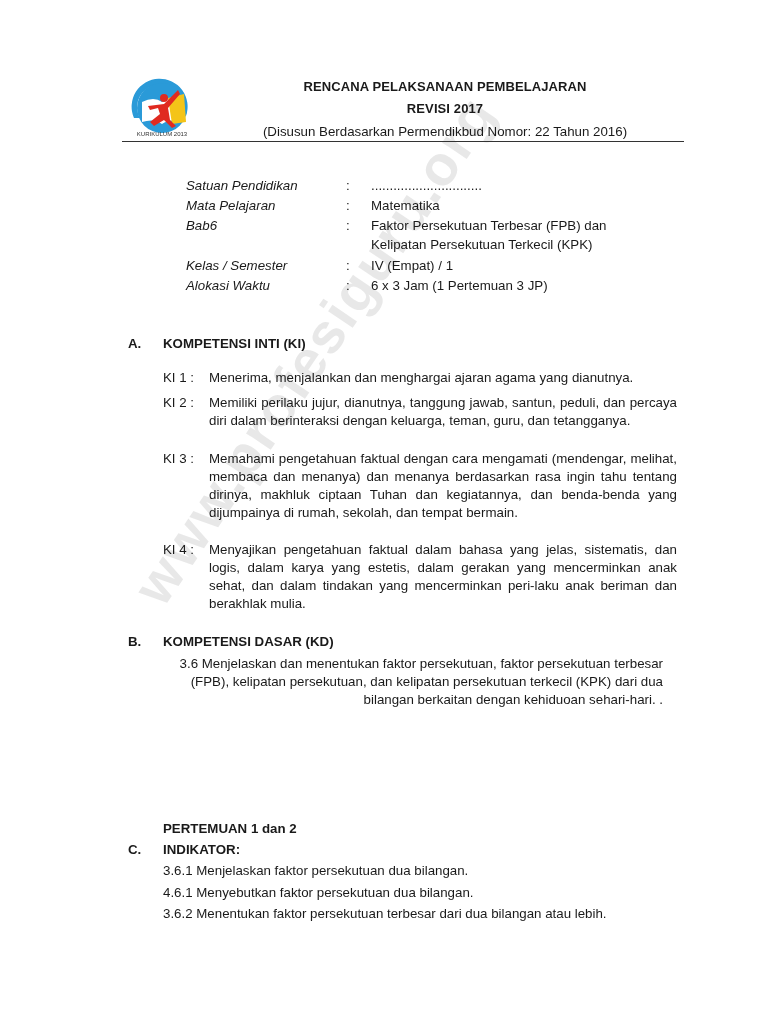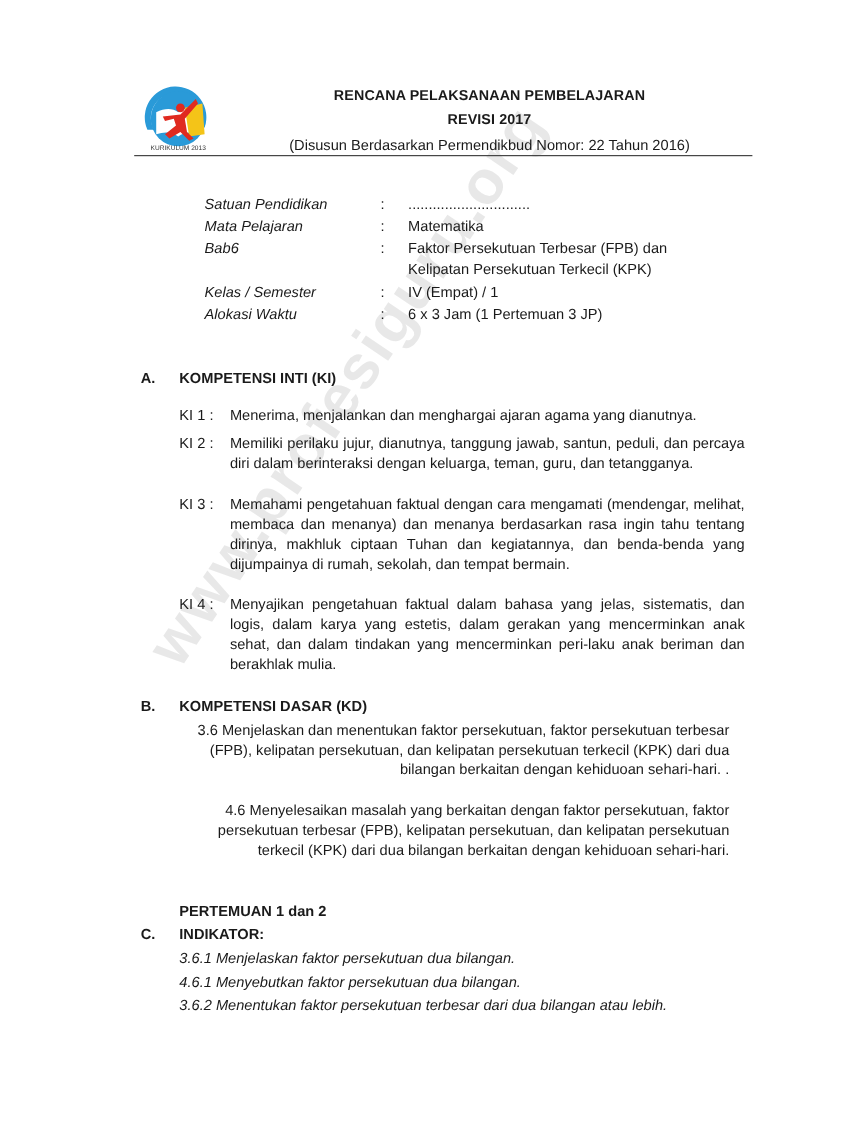--- a/index.html
+++ b/index.html
@@ -33,21 +33,21 @@
   .ki { position:absolute; left:163px; width:514px; font-size:13.3px; line-height:18px; }
   .ki .code { position:absolute; left:0; width:45px; white-space:nowrap; }
   .ki .txt  { margin-left:46px; text-align:justify; }
 
   
   .kd { position:absolute; left:163px; width:500px; font-size:13.3px; line-height:18px; }
   .kd .txt { padding-left:27px; text-indent:-27px;text-align:right; }
 
   
   .ind { position:absolute; left:163px; width:490px; font-size:13.3px; line-height:18px; }
-  .ind .txt { padding-left:40px; text-indent:-40px;font-style:italic; }
+  .ind .txt { padding-left:40px; text-indent:-40px; }
 
   .meeting { position:absolute; left:163px; top:821px; font-size:13.3px; font-weight:bold; }
 
   .watermark { position:absolute; left:120px; top:580px; font-size:56px; font-weight:bold;
                color:rgba(150,150,150,0.22); transform:rotate(-56deg); transform-origin:left top;
                white-space:nowrap; letter-spacing:2px; pointer-events:none; }
 </style>
 </head>
 <body>
 
@@ -120,23 +120,20 @@
     <div class="txt">Menyajikan pengetahuan faktual dalam bahasa yang jelas, sistematis, dan logis, dalam karya yang estetis, dalam gerakan yang mencerminkan anak sehat, dan dalam tindakan yang mencerminkan peri-laku anak beriman dan berakhlak mulia.</div>
   </div>
 
   <div class="sec" style="top:634px;">
     <span class="letter">B.</span>
     <span class="label">KOMPETENSI DASAR (KD)</span>
   </div>
   <div class="kd" style="top:655px;">
     <div class="txt">3.6 Menjelaskan dan menentukan faktor persekutuan, faktor persekutuan terbesar (FPB), kelipatan persekutuan, dan kelipatan persekutuan terkecil (KPK) dari dua bilangan berkaitan dengan kehiduoan sehari-hari.    .</div>
   </div>
-  <div class="kd" style="top:728px;">
-    <div class="txt">4.6 Menyelesaikan masalah yang berkaitan dengan faktor persekutuan, faktor persekutuan terbesar (FPB), kelipatan persekutuan, dan kelipatan persekutuan terkecil (KPK) dari dua bilangan berkaitan dengan kehiduoan sehari-hari.</div>
-  </div>
 
   <div class="meeting">PERTEMUAN 1 dan 2</div>
   <div class="sec" style="top:842px;">
     <span class="letter">C.</span>
     <span class="label">INDIKATOR:</span>
   </div>
   <div class="ind" style="top:862px;">
     <div class="txt">3.6.1 Menjelaskan faktor persekutuan dua bilangan.</div>
   </div>
   <div class="ind" style="top:884px;">

